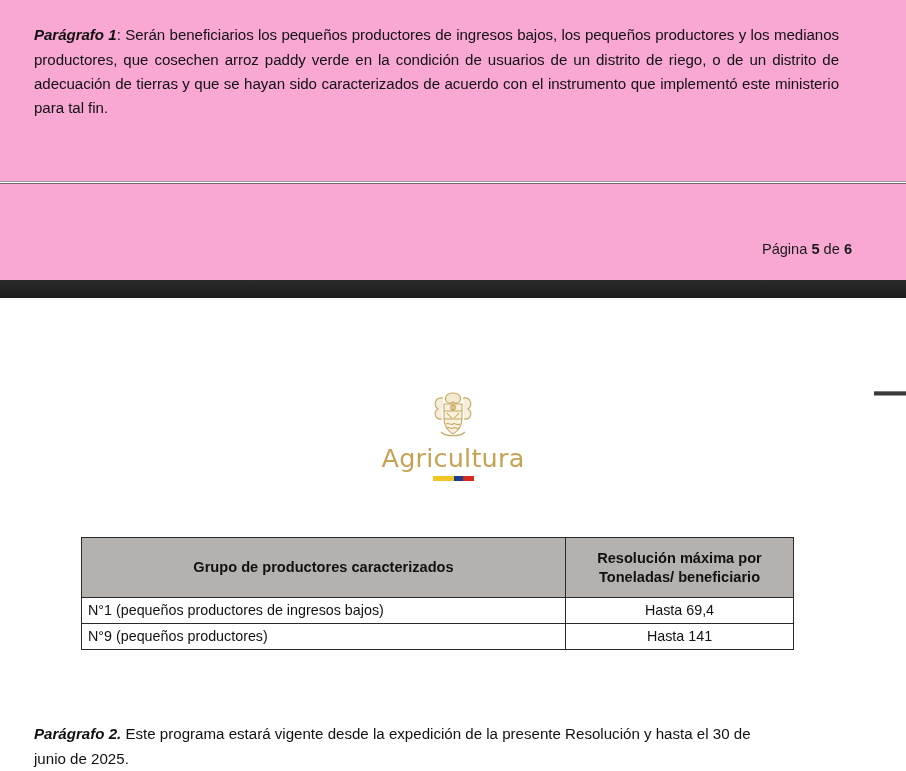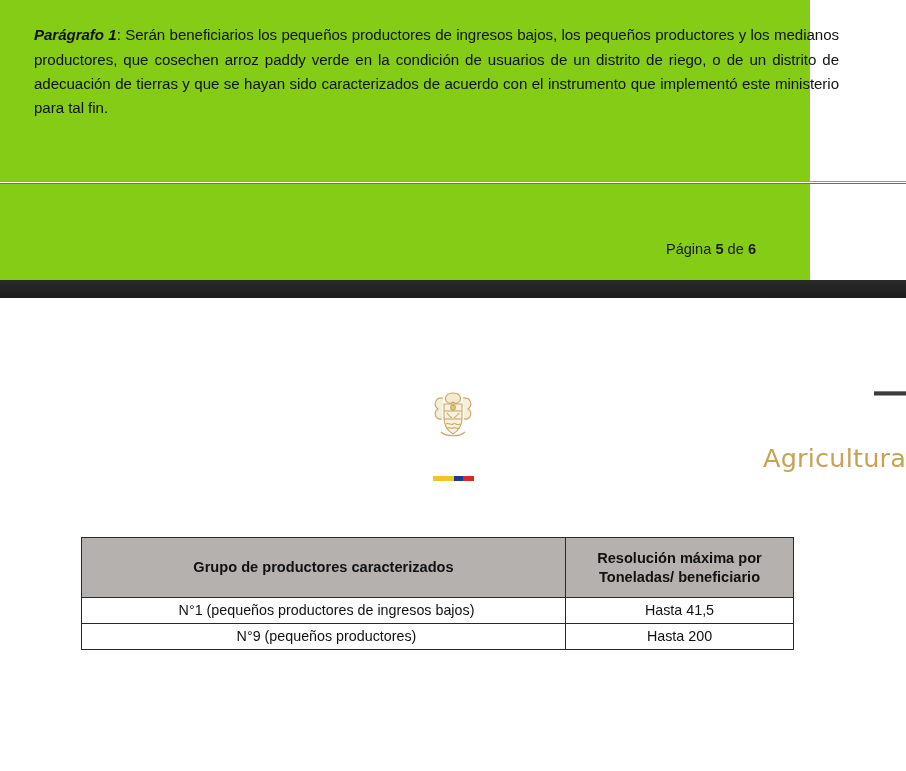--- a/index.html
+++ b/index.html
@@ -14,23 +14,23 @@
     position: relative;
     overflow: hidden;
     font-family: "Liberation Sans", sans-serif;
     color: #000000;
   }
 
   
   #page-upper {
     position: absolute;
     left: 0; top: 0;
-    width: 810px;
+    width: 906px;
     height: 280px;
-    background: #84cc16;
+    background: #f9a8d4;
   }
   .body-paragraph {
     position: absolute;
     left: 34px;
     top: 8px;
     width: 805px;
     font-size: 15.1px;
     line-height: 24.4px;
     text-align: justify;
     text-justify: inter-word;
@@ -97,21 +97,21 @@
       #3a3a3a 1px, #3a3a3a 4px,
       #9b9b9b 4px, #9b9b9b 5px);
   }
 
   
   .logo-block {
     position: absolute;
     left: 0;
     top: 88px;
     width: 906px;
-    text-align: right;
+    text-align: center;
   }
   .crest {
     display: block;
     margin: 0 auto;
     width: 46px;
     height: 56px;
   }
   .wordmark {
     display: block;
     margin: 3px auto 0 auto;
@@ -155,21 +155,21 @@
     height: 60px;
     line-height: 18.5px;
     padding: 0 6px;
     font-size: 14.6px;
   }
   .data-table td {
     height: 25px;
     line-height: 25px;
   }
   td.cell-group {
-    text-align: center;
+    text-align: left;
     padding-left: 6px;
   }
   td.cell-amount {
     text-align: center;
   }
   .col-group { width: 484px; }
   .col-amount { width: 228px; }
 
   
   .closing-paragraph {
@@ -239,22 +239,23 @@
     </colgroup>
     <thead>
       <tr>
         <th>Grupo de productores caracterizados</th>
         <th><span>Resolución máxima por</span><br><span>Toneladas/ beneficiario</span></th>
       </tr>
     </thead>
     <tbody>
       <tr>
         <td class="cell-group">N°1 (pequeños productores de ingresos bajos)</td>
-        <td class="cell-amount">Hasta 41,5</td>
+        <td class="cell-amount">Hasta 69,4</td>
       </tr>
       <tr>
         <td class="cell-group">N°9 (pequeños productores)</td>
-        <td class="cell-amount">Hasta 200</td>
+        <td class="cell-amount">Hasta 141</td>
       </tr>
     </tbody>
   </table>
 
+  <p class="closing-paragraph"><span class="lead-label">Parágrafo 2.</span><span> Este programa estará vigente desde la expedición de la presente Resolución y hasta el 30 de junio de 2025.</span></p>
 </div>
 
 </body></html>

